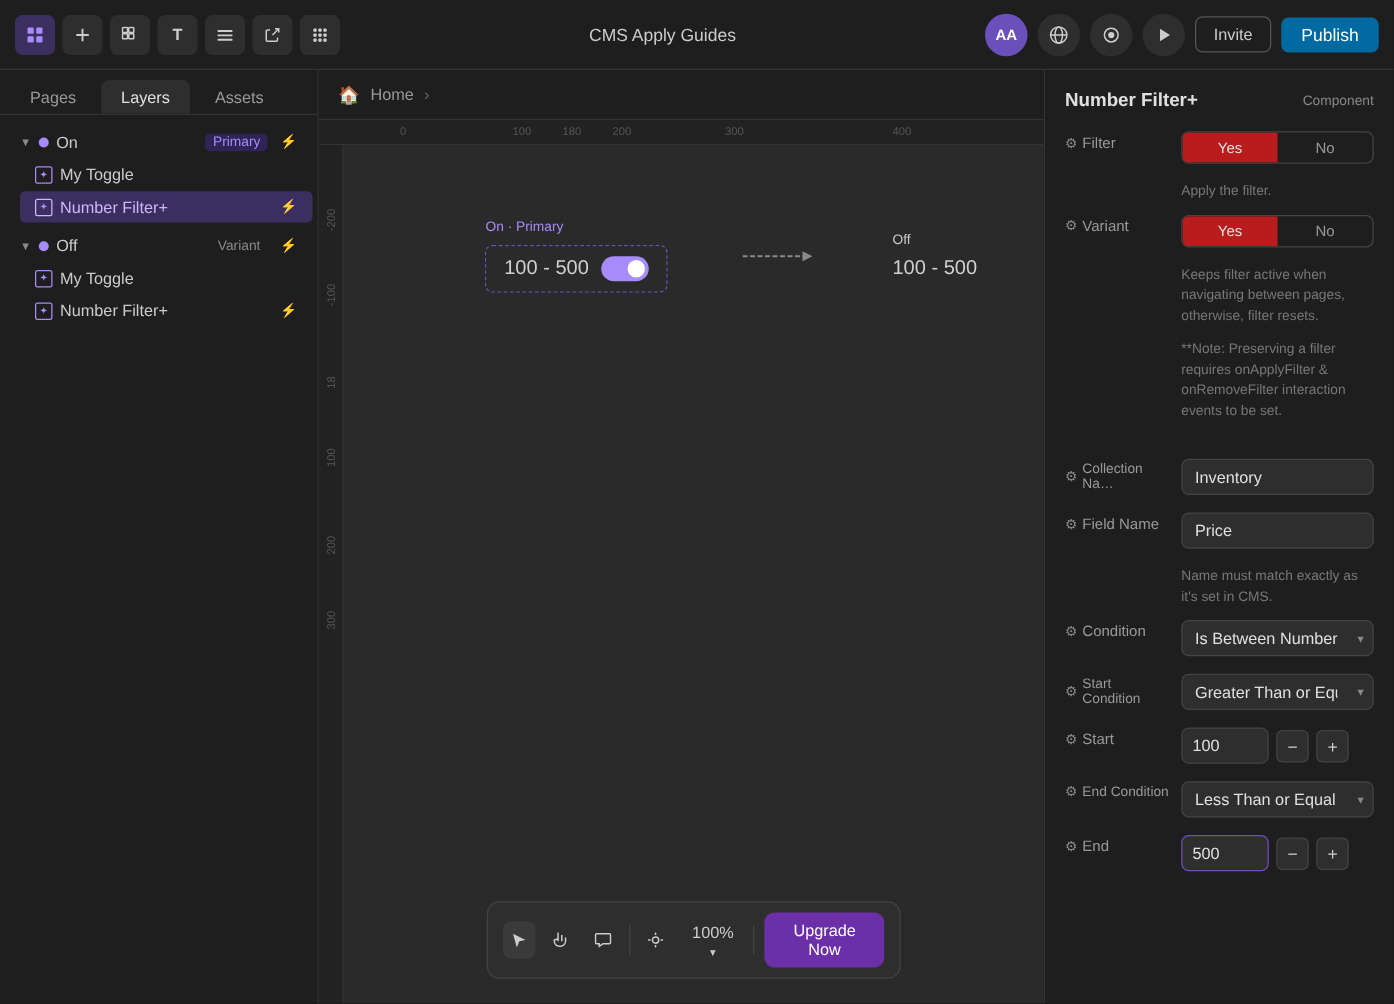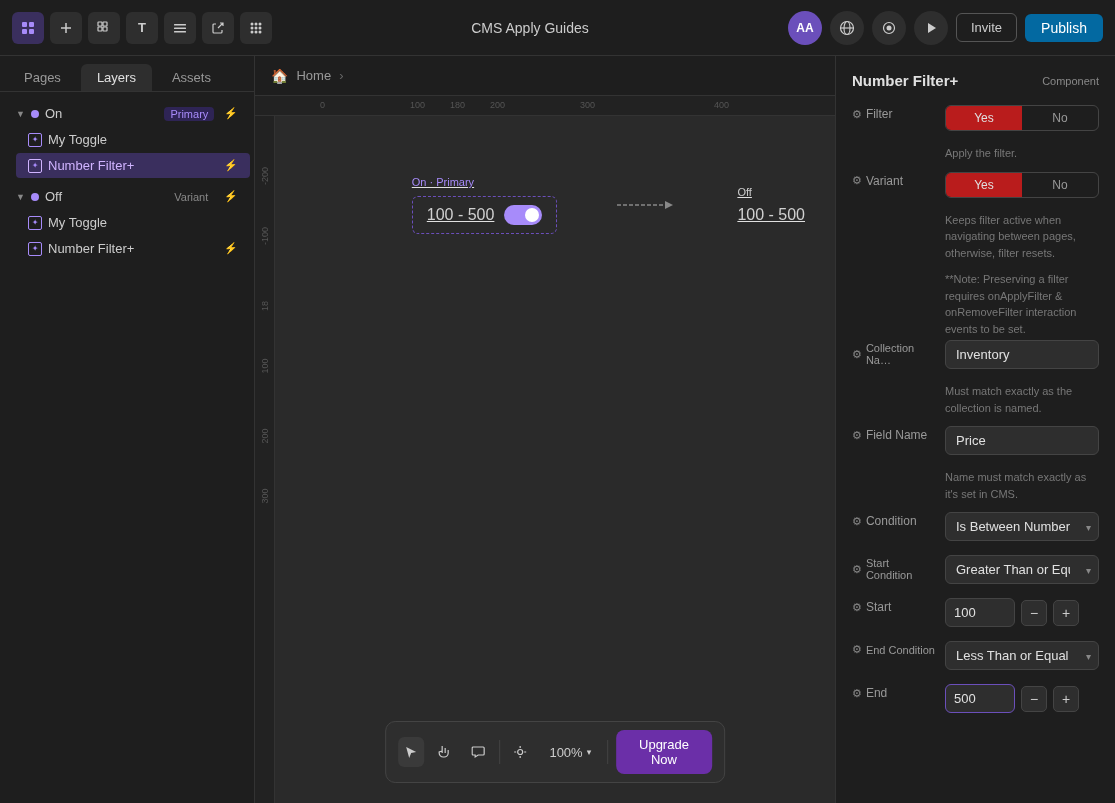--- a/index.html
+++ b/index.html
@@ -204,24 +204,23 @@
       background: #222;
       border-right: 1px solid #333;
       flex-shrink: 0;
       position: relative;
     }
     .canvas-main {
       flex: 1;
       overflow: hidden;
       display: flex;
       align-items: flex-start;
-      justify-content: flex-end;
+      justify-content: center;
       padding: 40px 30px;
       position: relative;
-      text-decoration: underline;
     }
     .ruler-tick-h {
       position: absolute;
       font-size: 9px;
       color: #555;
       top: 4px;
     }
 
     
     .component-container {
@@ -294,20 +293,21 @@
       display: flex; align-items: center; justify-content: center;
       color: #ccc; font-size: 14px;
     }
     .toolbar-btn.active { background: #3a3a3a; }
     .toolbar-divider { width: 1px; height: 24px; background: #444; }
     .toolbar-zoom {
       display: flex; align-items: center; gap: 4px;
       font-size: 13px; color: #ccc; cursor: pointer;
       padding: 4px 8px;
       border-radius: 6px;
+      flex-direction: column;
     }
     .btn-upgrade {
       padding: 7px 14px;
       background: #6b2fa8;
       border: none;
       border-radius: 8px;
       color: white;
       font-size: 13px;
       cursor: pointer;
     }
@@ -717,32 +717,31 @@
         <span>Variant</span>
       </div>
       <div class="prop-control">
         <div class="toggle-group">
           <button class="toggle-opt active">Yes</button>
           <button class="toggle-opt">No</button>
         </div>
       </div>
     </div>
     <div class="prop-desc">Keeps filter active when navigating between pages, otherwise, filter resets.</div>
-    <div class="prop-desc" style="margin-bottom:3px;">**Note: Preserving a filter requires onApplyFilter &amp; onRemoveFilter interaction events to be set.</div>
+    <div class="prop-desc" style="margin-bottom:30px;">**Note: Preserving a filter requires onApplyFilter &amp; onRemoveFilter interaction events to be set.</div>
 
     <div class="prop-row">
       <div class="prop-label">
         <span class="gear">⚙</span>
         <span style="font-size:11px;">Collection Na…</span>
       </div>
       <div class="prop-control">
         <input class="prop-input" type="text" value="Inventory" style="">
       </div>
     </div>
-    <div class="prop-desc">Must match exactly as the collection is named.</div>
 
     <div class="prop-row">
       <div class="prop-label">
         <span class="gear">⚙</span>
         <span>Field Name</span>
       </div>
       <div class="prop-control">
         <input class="prop-input" type="text" value="Price" style="">
       </div>
     </div>

